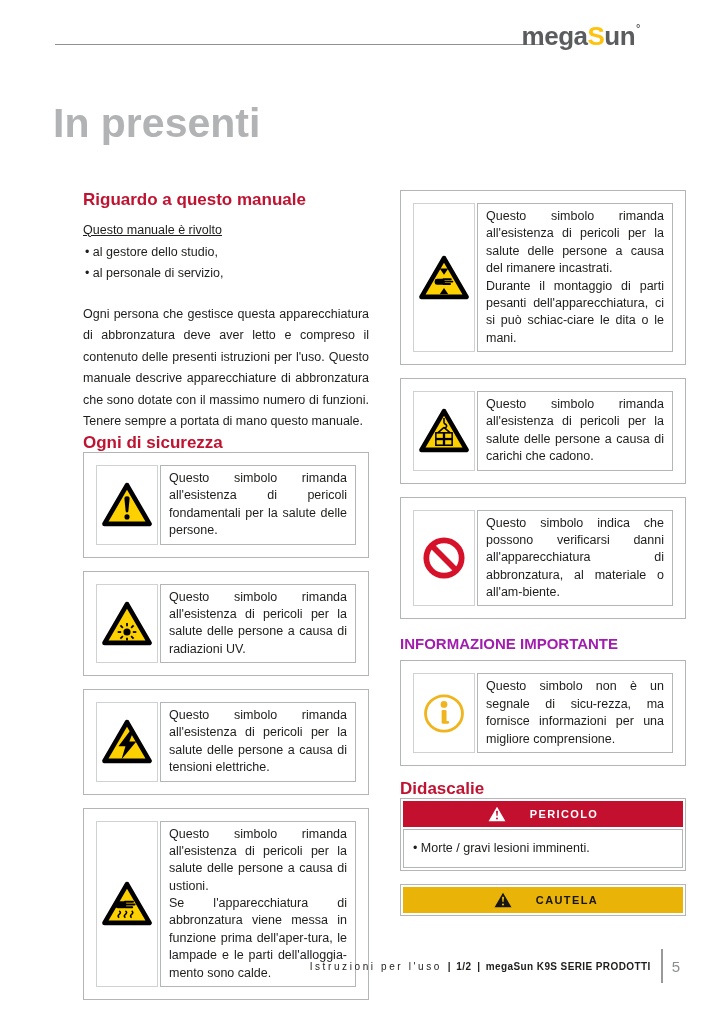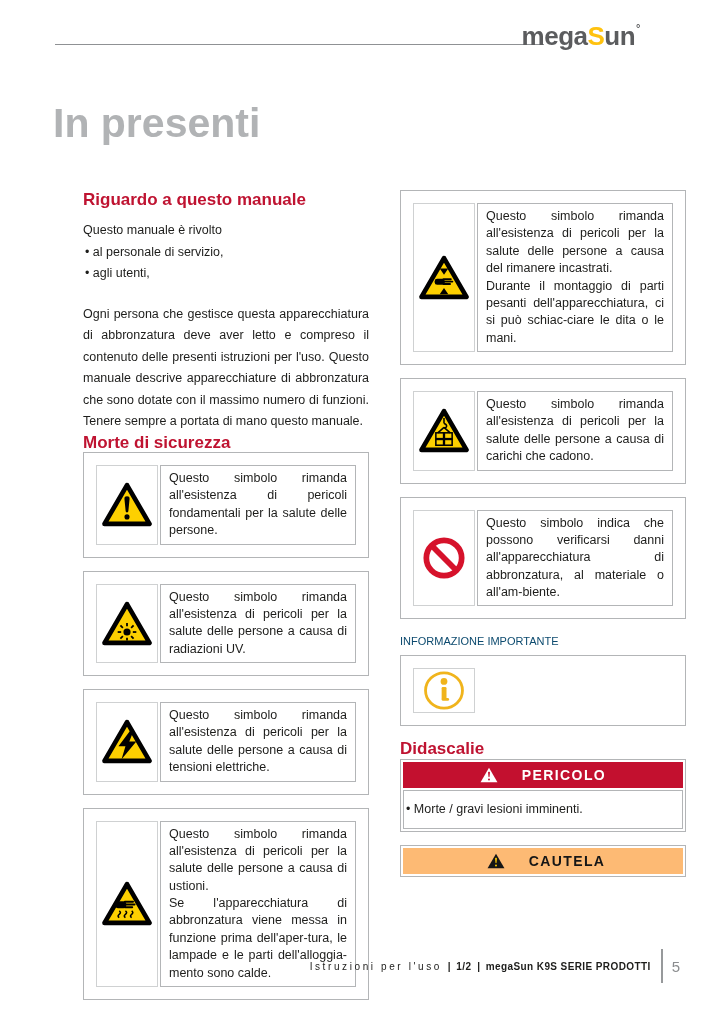--- a/index.html
+++ b/index.html
@@ -9,42 +9,42 @@
   }
   .hrule{position:absolute;left:55px;top:44px;width:489px;height:1px;background:#8f9194;}
   .logo{position:absolute;top:21px;right:84px;font-size:26px;font-weight:700;color:#5b5c5e;letter-spacing:-0.5px;}
   .logo .s{color:#ffc20e;}
   .logo .mark{font-size:11px;vertical-align:13px;margin-left:1px;color:#5b5c5e;}
   .title{position:absolute;left:53px;top:100px;margin:0;font-size:41px;font-weight:bold;color:#b1b3b5;}
   .col{position:absolute;top:190px;width:286px;margin-left:29px;}
   .col-left{left:54px;}
   .col-right{left:371px;}
   h2.red{margin:0;font-size:17px;font-weight:bold;color:#bf1331;line-height:1.15;}
-  .intro{margin:10px 0 0 0;font-size:12.5px;line-height:1.68;}
+  .intro{margin:10px 0 0 0;font-size:12.5px;line-height:1.68;text-decoration:underline;}
   .bullets{margin-top:1px;font-size:12.5px;line-height:1.68;}
   .bullet-item{padding-left:2px;}
   .para{margin:20px 0 0 0;font-size:12.5px;line-height:1.72;text-align:justify;}
   .signs-heading{margin:22px 0 9px 0;}
   .wbox{border:1px solid #b3b5b7;background:#fff;padding:12px;display:flex;gap:2px;margin-bottom:13px;box-sizing:border-box;}
   .wbox-icon{border:1px solid #cfd1d2;flex:0 0 60px;display:flex;align-items:center;justify-content:center;}
   .wbox-text{border:1px solid #b3b5b7;flex:1;padding:4px 8px;font-size:12.5px;line-height:1.39;text-align:justify;
     display:flex;flex-direction:column;justify-content:center;}
   .wbox-text p{margin:0;}
   .mh76{min-height:76px;}
   .mh70{min-height:70px;}
   .mh144{min-height:144px;}
-  .info-heading{margin:16px 0 8px 0;font-size:11px;font-weight:normal;color:#0c4a6e;}
+  .info-heading{margin:16px 0 8px 0;font-size:15px;font-weight:bold;color:#a21caf;}
   .didascalie{margin:42px 0 11px 0;}
   .cbox{border:1px solid #b3b5b7;padding:2px;margin-bottom:13px;}
   .cband{height:26px;display:flex;align-items:center;justify-content:center;gap:24px;
-    font-size:14px;font-weight:bold;letter-spacing:1.4px;}
+    font-size:11px;font-weight:bold;letter-spacing:1.4px;}
   .cband.danger{background:#c3102f;color:#ffffff;}
   .cband.warning{background:#e8920e;color:#161616;}
-  .cband.caution{background:#fdba74;color:#161616;padding-left:6px;}
-  .cbody{border:1px solid #b3b5b7;margin-top:2px;padding:9px 2px;font-size:12.5px;line-height:1.5;}
+  .cband.caution{background:#eab308;color:#161616;padding-left:6px;}
+  .cbody{border:1px solid #b3b5b7;margin-top:2px;padding:9px 9px;font-size:12.5px;line-height:1.5;}
   .footer{position:absolute;top:949px;right:44px;display:flex;align-items:center;}
   .fo-text{font-size:10px;color:#1d1d1b;white-space:nowrap;text-align:center;}
   .fo-label{letter-spacing:2.6px;}
   .fo-sep{font-weight:bold;margin:0 3px;}
   .fo-bold{font-weight:bold;letter-spacing:0.4px;}
   .fo-rule{width:2px;height:34px;background:#97999b;margin:0 9px 0 10px;}
   .fo-page{font-size:15px;color:#8b8d8f;}
 </style>
 </head>
 <body>
@@ -55,26 +55,26 @@
 
   <div class="logo"><span>mega</span><span class="s">S</span><span>un</span><span class="mark">°</span></div>
 
   <h1 class="title">In presenti</h1>
 
   <div class="col col-left">
 
     <h2 class="red">Riguardo a questo manuale</h2>
     <p class="intro">Questo manuale è rivolto</p>
     <div class="bullets">
+      <div class="bullet-item">• al gestore dello studio,</div>
       <div class="bullet-item">• al personale di servizio,</div>
-      <div class="bullet-item">• agli utenti,</div>
     </div>
     <p class="para">Ogni persona che gestisce questa apparecchiatura di abbronzatura deve aver letto e compreso il contenuto delle presenti istruzioni per l'uso. Questo manuale descrive apparecchiature di abbronzatura che sono dotate con il massimo numero di funzioni. Tenere sempre a portata di mano questo manuale.</p>
 
-    <h2 class="red signs-heading">Morte di sicurezza</h2>
+    <h2 class="red signs-heading">Ogni di sicurezza</h2>
 
     <div class="wbox">
       <div class="wbox-icon">
         <svg width="50" height="45" viewBox="0 0 64 58">
           <path d="M32 4 L61 54 H3 Z" fill="#fdd000" stroke="#000" stroke-width="6" stroke-linejoin="round"></path>
           <path d="M32 18.5c2.3 0 3.5 1.3 3.3 3.4l-1.5 15.1c-.1 1.4-.8 2.2-1.8 2.2s-1.7-.8-1.8-2.2l-1.5-15.1c-.2-2.1 1-3.4 3.3-3.4Z" fill="#000"></path>
           <circle cx="32" cy="45" r="3.3" fill="#000"></circle>
         </svg>
       </div>
       <div class="wbox-text">
@@ -195,20 +195,23 @@
 
     <div class="wbox">
       <div class="wbox-icon">
         <svg width="44" height="43" viewBox="0 0 56 54">
           <ellipse cx="28" cy="27" rx="23.5" ry="22.5" fill="none" stroke="#f0b41c" stroke-width="3.6"></ellipse>
           <circle cx="28" cy="15.5" r="4.3" fill="#f0b41c"></circle>
           <rect x="25" y="22.5" width="6.2" height="16" rx="1.5" fill="#f0b41c"></rect>
           <rect x="25" y="36.5" width="9.5" height="3.6" rx="1.8" fill="#f0b41c"></rect>
         </svg>
       </div>
+      <div class="wbox-text">
+        <p>Questo simbolo non è un segnale di sicu-rezza, ma fornisce informazioni per una migliore comprensione.</p>
+      </div>
     </div>
 
     <h2 class="red didascalie">Didascalie</h2>
 
     <div class="cbox">
       <div class="cband danger">
         <svg width="18" height="16" viewBox="0 0 64 56">
           <path d="M32 2 L62 54 H2 Z" fill="#ffffff"></path>
           <path d="M32 16c2.4 0 3.6 1.3 3.4 3.5l-1.4 14c-.1 1.5-.9 2.3-2 2.3s-1.9-.8-2-2.3l-1.4-14c-.2-2.2 1-3.5 3.4-3.5Z" fill="#c3102f"></path>
           <circle cx="32" cy="44" r="3.6" fill="#c3102f"></circle>

